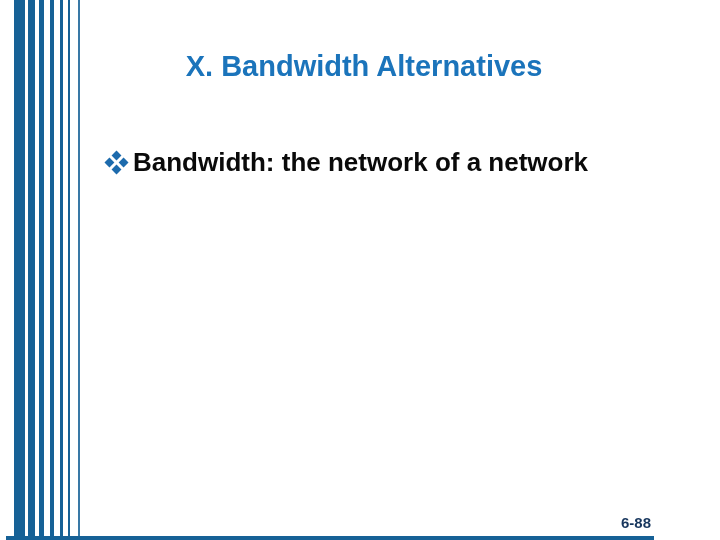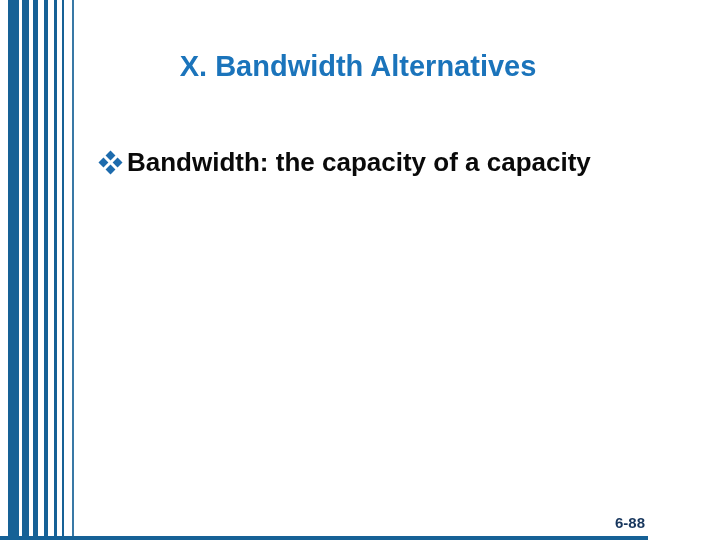--- a/index.html
+++ b/index.html
@@ -10,20 +10,21 @@
     overflow: hidden;
     background: #ffffff;
     font-family: "Liberation Sans", sans-serif;
   }
   .slide {
     position: relative;
     width: 648px;
     height: 540px;
     background: var(--background, #ffffff);
     overflow: hidden;
+    margin-left: 6px;
   }
 
   
   .stripe {
     position: absolute;
     top: 0;
     height: 540px;
     background: var(--stripe, #166196);
   }
   .s1 { left: 8px;    width: 10.5px; }
@@ -120,18 +121,18 @@
 
   <div class="title">X. Bandwidth Alternatives</div>
 
   <div class="bullet-line">
     <span class="diamond-bullet">
       <i></i>
         <i></i>
         <i></i>
         <i></i>
     </span>
-    <span class="bullet-text">Bandwidth: the capacity of a capacity</span>
+    <span class="bullet-text">Bandwidth: the network of a network</span>
   </div>
 
   <div class="page-number">6-88</div>
 
 </div>
 
 </body></html>

